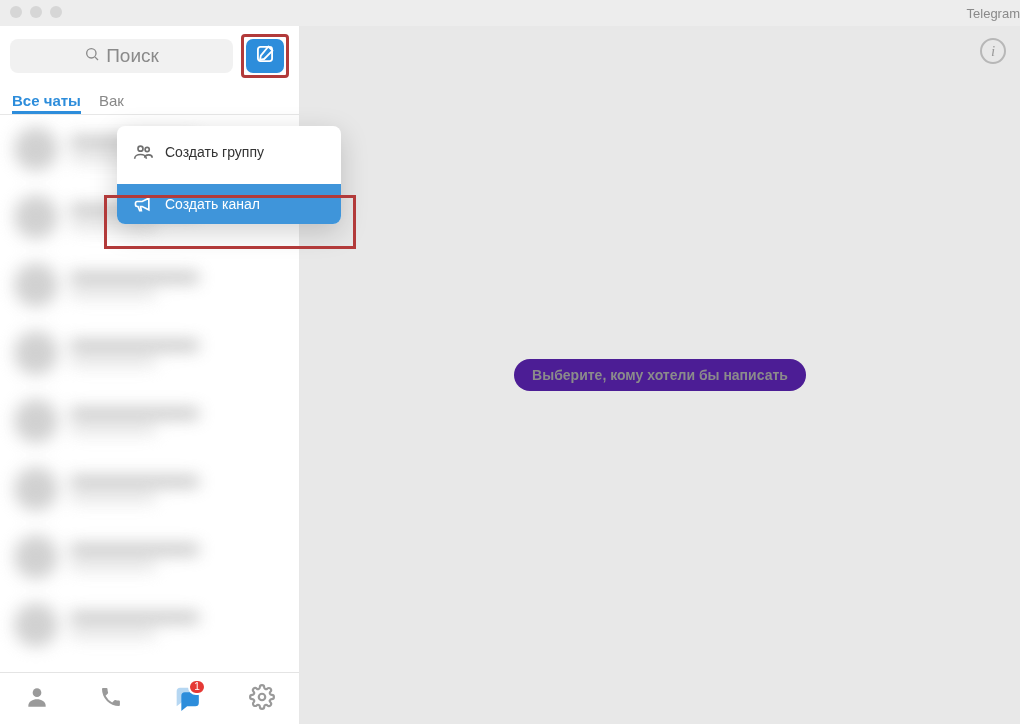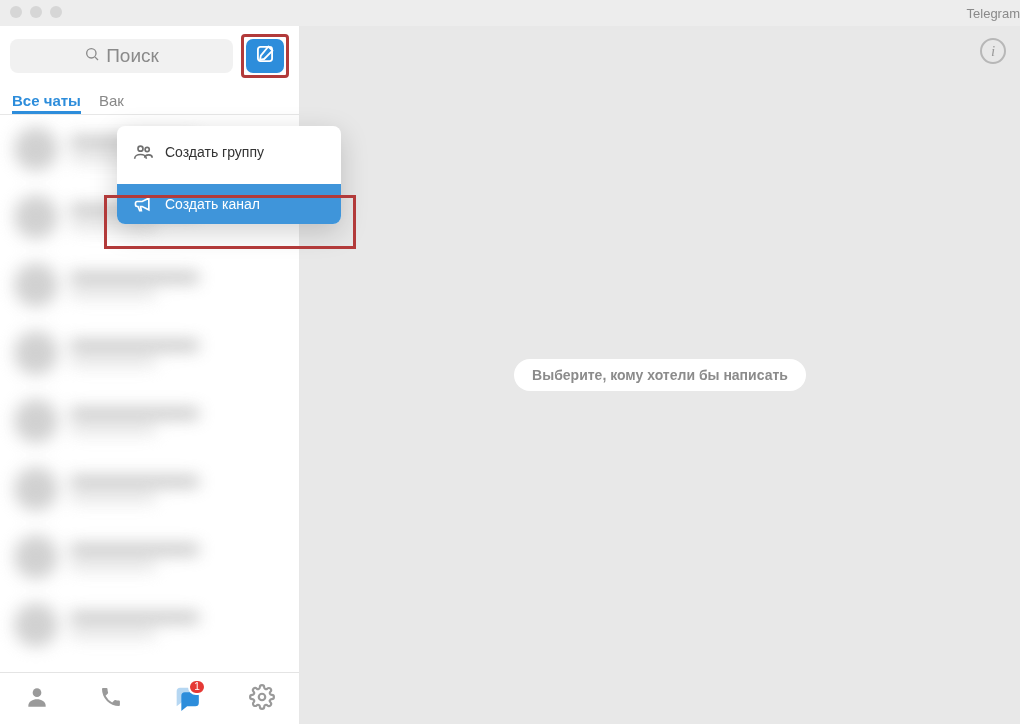--- a/index.html
+++ b/index.html
@@ -157,21 +157,21 @@
     border-radius: 50%;
     border: 2px solid #b7b7b7;
     color: #9a9a9a;
     display:flex;align-items:center;justify-content:center;
     font-family: Georgia, serif;
     font-style: italic;
     font-size: 15px;
     background: transparent;
   }
   .placeholder {
-    background: #ffffff;
+    background: #4c1d95;
     color: #8b8b8b;
     font-size: 14px;
     font-weight: 600;
     padding: 8px 18px;
     border-radius: 16px;
   }
   
   .popup {
     position: absolute;
     left: 117px;

